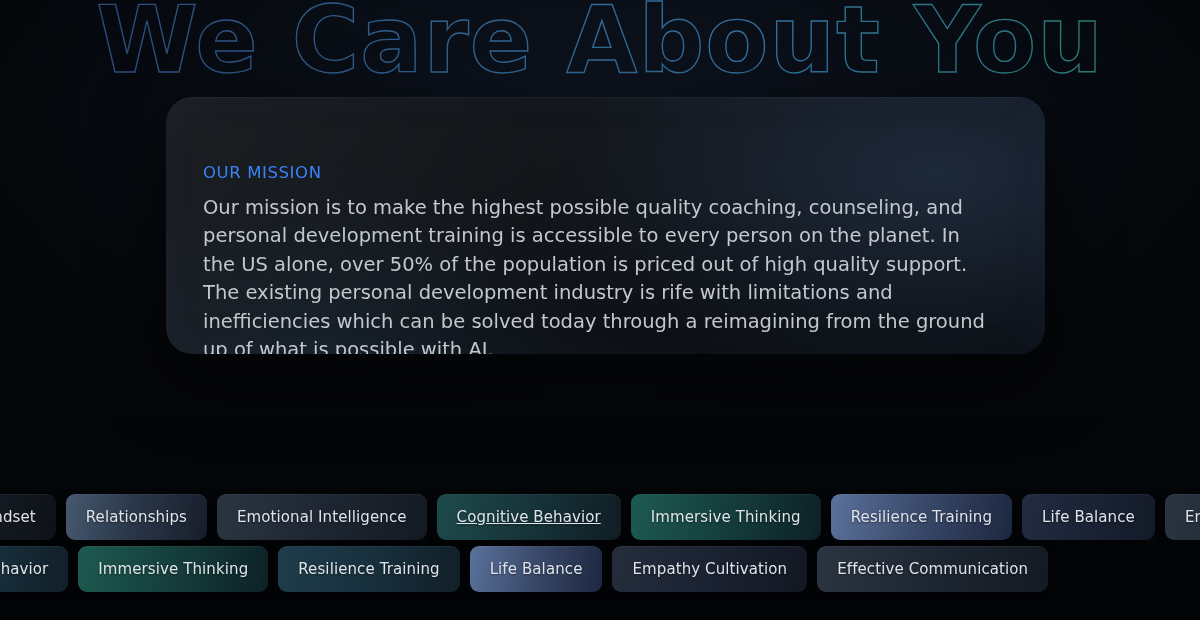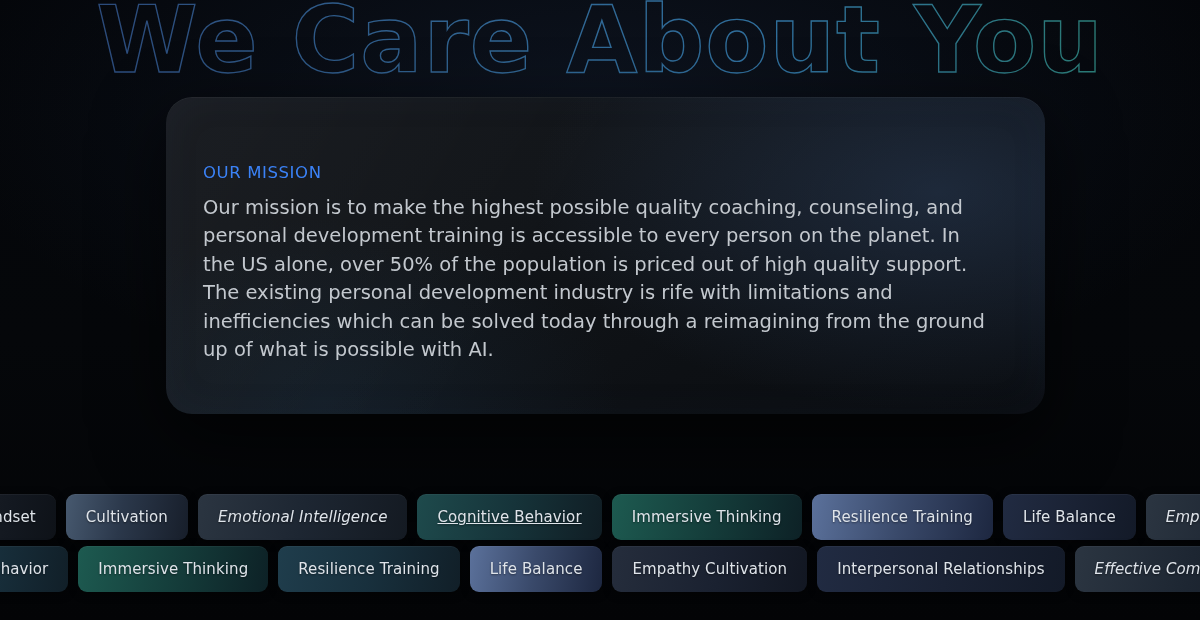--- a/index.html
+++ b/index.html
@@ -36,21 +36,21 @@
     fill:none;
     stroke:url(#heroStroke);
     stroke-width:1.35;
     paint-order:stroke;
   }
 
   
   .mission-card {
     position:absolute;
     left:166px; top:97px;
-    width:879px; height:317px;
+    width:879px; height:257px;
     border-radius:26px;
     background:
       radial-gradient(600px 320px at 88% 30%, rgba(46,66,96,0.50) 0%, rgba(15,20,30,0) 68%),
       radial-gradient(420px 260px at 18% 96%, rgba(24,44,62,0.40) 0%, rgba(10,14,20,0) 70%),
       linear-gradient(145deg,#14171c 0%,#121519 38%,#0d1014 68%,#0a0d11 100%);
     box-shadow:
       inset 0 1px 0 rgba(255,255,255,0.045),
       inset 0 0 40px rgba(60,90,130,0.06),
       0 24px 70px rgba(0,0,0,0.65);
     overflow:hidden;
@@ -127,21 +127,21 @@
     font-weight:400;
     letter-spacing:0.1px;
     font-family:"DejaVu Sans", sans-serif;
     box-shadow:0 2px 10px rgba(0,0,0,0.45), inset 0 1px 0 rgba(255,255,255,0.045);
     text-shadow:0 1px 2px rgba(0,0,0,0.45);
     user-select:none;
   }
   
   .g-dark   { background:linear-gradient(100deg,#1b2028 0%,#131820 55%,#0e1218 100%); }
   .g-slate  { background:linear-gradient(100deg,#47596f 0%,#2b384b 45%,#171e2a 100%); }
-  .g-steel  { background:linear-gradient(100deg,#2b3541 0%,#1d2632 50%,#141a22 100%);font-style:italic; }
+  .g-steel  { background:linear-gradient(100deg,#2b3541 0%,#1d2632 50%,#141a22 100%); }
   .g-teal   { background:linear-gradient(100deg,#1e4a4c 0%,#16343a 50%,#101d24 100%);text-decoration:underline; }
   .g-green  { background:linear-gradient(100deg,#1d5a50 0%,#153f3c 48%,#0d2126 100%); }
   .g-blue   { background:linear-gradient(100deg,#5b719b 0%,#3a4a6b 48%,#1d2740 100%); }
   .g-navy   { background:linear-gradient(100deg,#212b42 0%,#1a2234 52%,#131a28 100%); }
   .g-ink    { background:linear-gradient(100deg,#252d3c 0%,#1a2130 55%,#121722 100%); }
   .g-petrol { background:linear-gradient(100deg,#1f3d4c 0%,#18303d 50%,#111f28 100%); }
 </style>
 </head>
 <body>
 
@@ -164,32 +164,31 @@
   <section class="mission-card">
     <div class="card-inner">
       <div class="eyebrow">OUR MISSION</div>
       <p class="card-body">Our mission is to make the highest possible quality coaching, counseling, and personal development training is accessible to every person on the planet. In the US alone, over 50% of the population is priced out of high quality support. The existing personal development industry is rife with limitations and inefficiencies which can be solved today through a reimagining from the ground up of what is possible with AI.</p>
     </div>
   </section>
 
   <div class="marquee-zone">
     <div class="marquee-row row-1" id="row1">
         <div class="chip g-dark">Mindset</div>
-        <div class="chip g-slate">Cultivation</div>
+        <div class="chip g-slate">Relationships</div>
         <div class="chip g-steel">Emotional Intelligence</div>
         <div class="chip g-teal">Cognitive Behavior</div>
         <div class="chip g-green">Immersive Thinking</div>
         <div class="chip g-blue">Resilience Training</div>
         <div class="chip g-navy">Life Balance</div>
         <div class="chip g-steel">Empathy Cultivation</div>
       </div>
     <div class="marquee-row row-2" id="row2">
         <div class="chip g-petrol">gnitive Behavior</div>
         <div class="chip g-green">Immersive Thinking</div>
         <div class="chip g-petrol">Resilience Training</div>
         <div class="chip g-blue">Life Balance</div>
         <div class="chip g-ink">Empathy Cultivation</div>
-        <div class="chip g-navy">Interpersonal Relationships</div>
         <div class="chip g-steel">Effective Communication</div>
       </div>
   </div>
 
 </div>
 
 </body></html>

